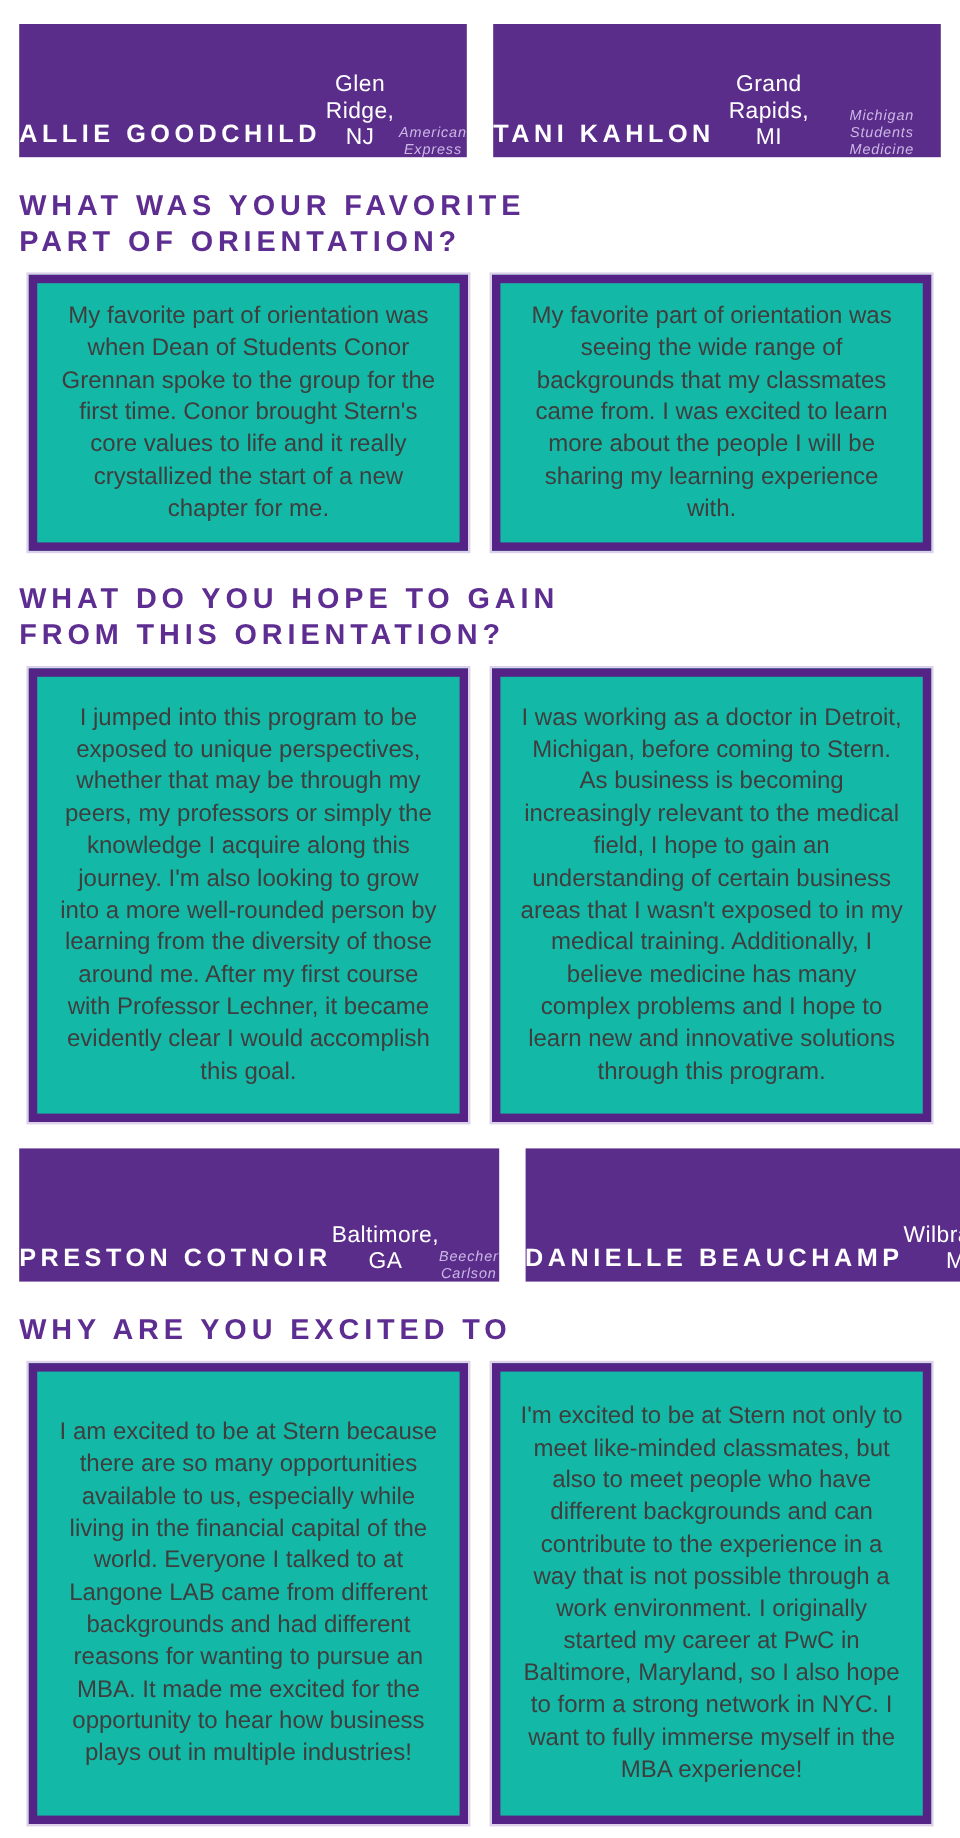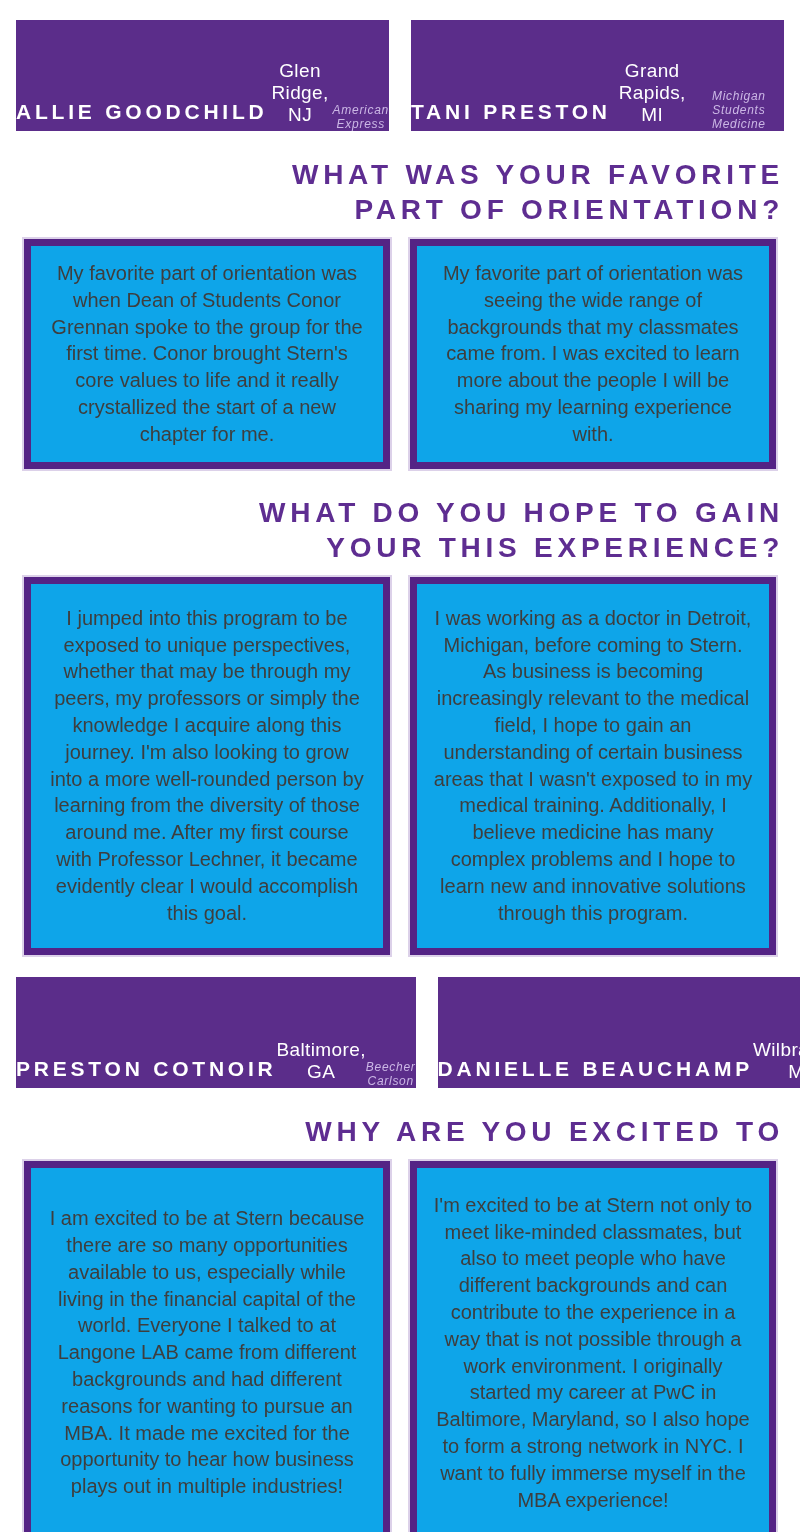--- a/index.html
+++ b/index.html
@@ -39,35 +39,35 @@
   }
   .plate-company{
     font-size:12px;
     font-style:italic;
     font-weight:400;
     letter-spacing:0.06em;
     color:var(--plate_company,#cbb7e5);
   }
   .q-heading{
     margin:26px 0 12px;
-    text-align:right;
+    text-align:left;
     color:var(--heading,#5e2d91);
-    font-size:28px;
+    font-size:24px;
     font-weight:700;
     letter-spacing:0.17em;
     line-height:1.25;
   }
   .answers-row{
     display:flex;
     gap:20px;
     padding:0 8px;
   }
   .answer-box{
     flex:1;
-    background:#0ea5e9;
+    background:#14b8a6;
     border:7px solid var(--box_border,#542385);
     box-shadow:0 0 0 2px rgba(138,104,182,0.30);
     box-sizing:border-box;
     display:flex;
     align-items:center;
     justify-content:center;
     padding:14px 16px;
   }
   .answer-box p{
     margin:0;
@@ -85,42 +85,42 @@
 
 <div class="canvas">
 
   <div class="plates-row">
     <div class="plate">
       <div class="plate-name">ALLIE GOODCHILD</div>
       <div class="plate-location">Glen Ridge, NJ</div>
       <div class="plate-company">American Express</div>
     </div>
     <div class="plate">
-      <div class="plate-name">TANI PRESTON</div>
+      <div class="plate-name">TANI KAHLON</div>
       <div class="plate-location">Grand Rapids, MI</div>
       <div class="plate-company">Michigan Students Medicine</div>
     </div>
   </div>
 
   <div class="q-heading">
     <div>WHAT WAS YOUR FAVORITE</div>
     <div>PART OF ORIENTATION?</div>
   </div>
   <div class="answers-row">
     <div class="answer-box h-short">
       <p>My favorite part of orientation was when Dean of Students Conor Grennan spoke to the group for the first time. Conor brought Stern's core values to life and it really crystallized the start of a new chapter for me.</p>
     </div>
     <div class="answer-box h-short">
       <p>My favorite part of orientation was seeing the wide range of backgrounds that my classmates came from. I was excited to learn more about the people I will be sharing my learning experience with.</p>
     </div>
   </div>
 
   <div class="q-heading">
     <div>WHAT DO YOU HOPE TO GAIN</div>
-    <div>YOUR THIS EXPERIENCE?</div>
+    <div>FROM THIS ORIENTATION?</div>
   </div>
   <div class="answers-row">
     <div class="answer-box h-tall">
       <p>I jumped into this program to be exposed to unique perspectives, whether that may be through my peers, my professors or simply the knowledge I acquire along this journey. I'm also looking to grow into a more well-rounded person by learning from the diversity of those around me. After my first course with Professor Lechner, it became evidently clear I would accomplish this goal.</p>
     </div>
     <div class="answer-box h-tall">
       <p>I was working as a doctor in Detroit, Michigan, before coming to Stern. As business is becoming increasingly relevant to the medical field, I hope to gain an understanding of certain business areas that I wasn't exposed to in my medical training. Additionally, I believe medicine has many complex problems and I hope to learn new and innovative solutions through this program.</p>
     </div>
   </div>
 

